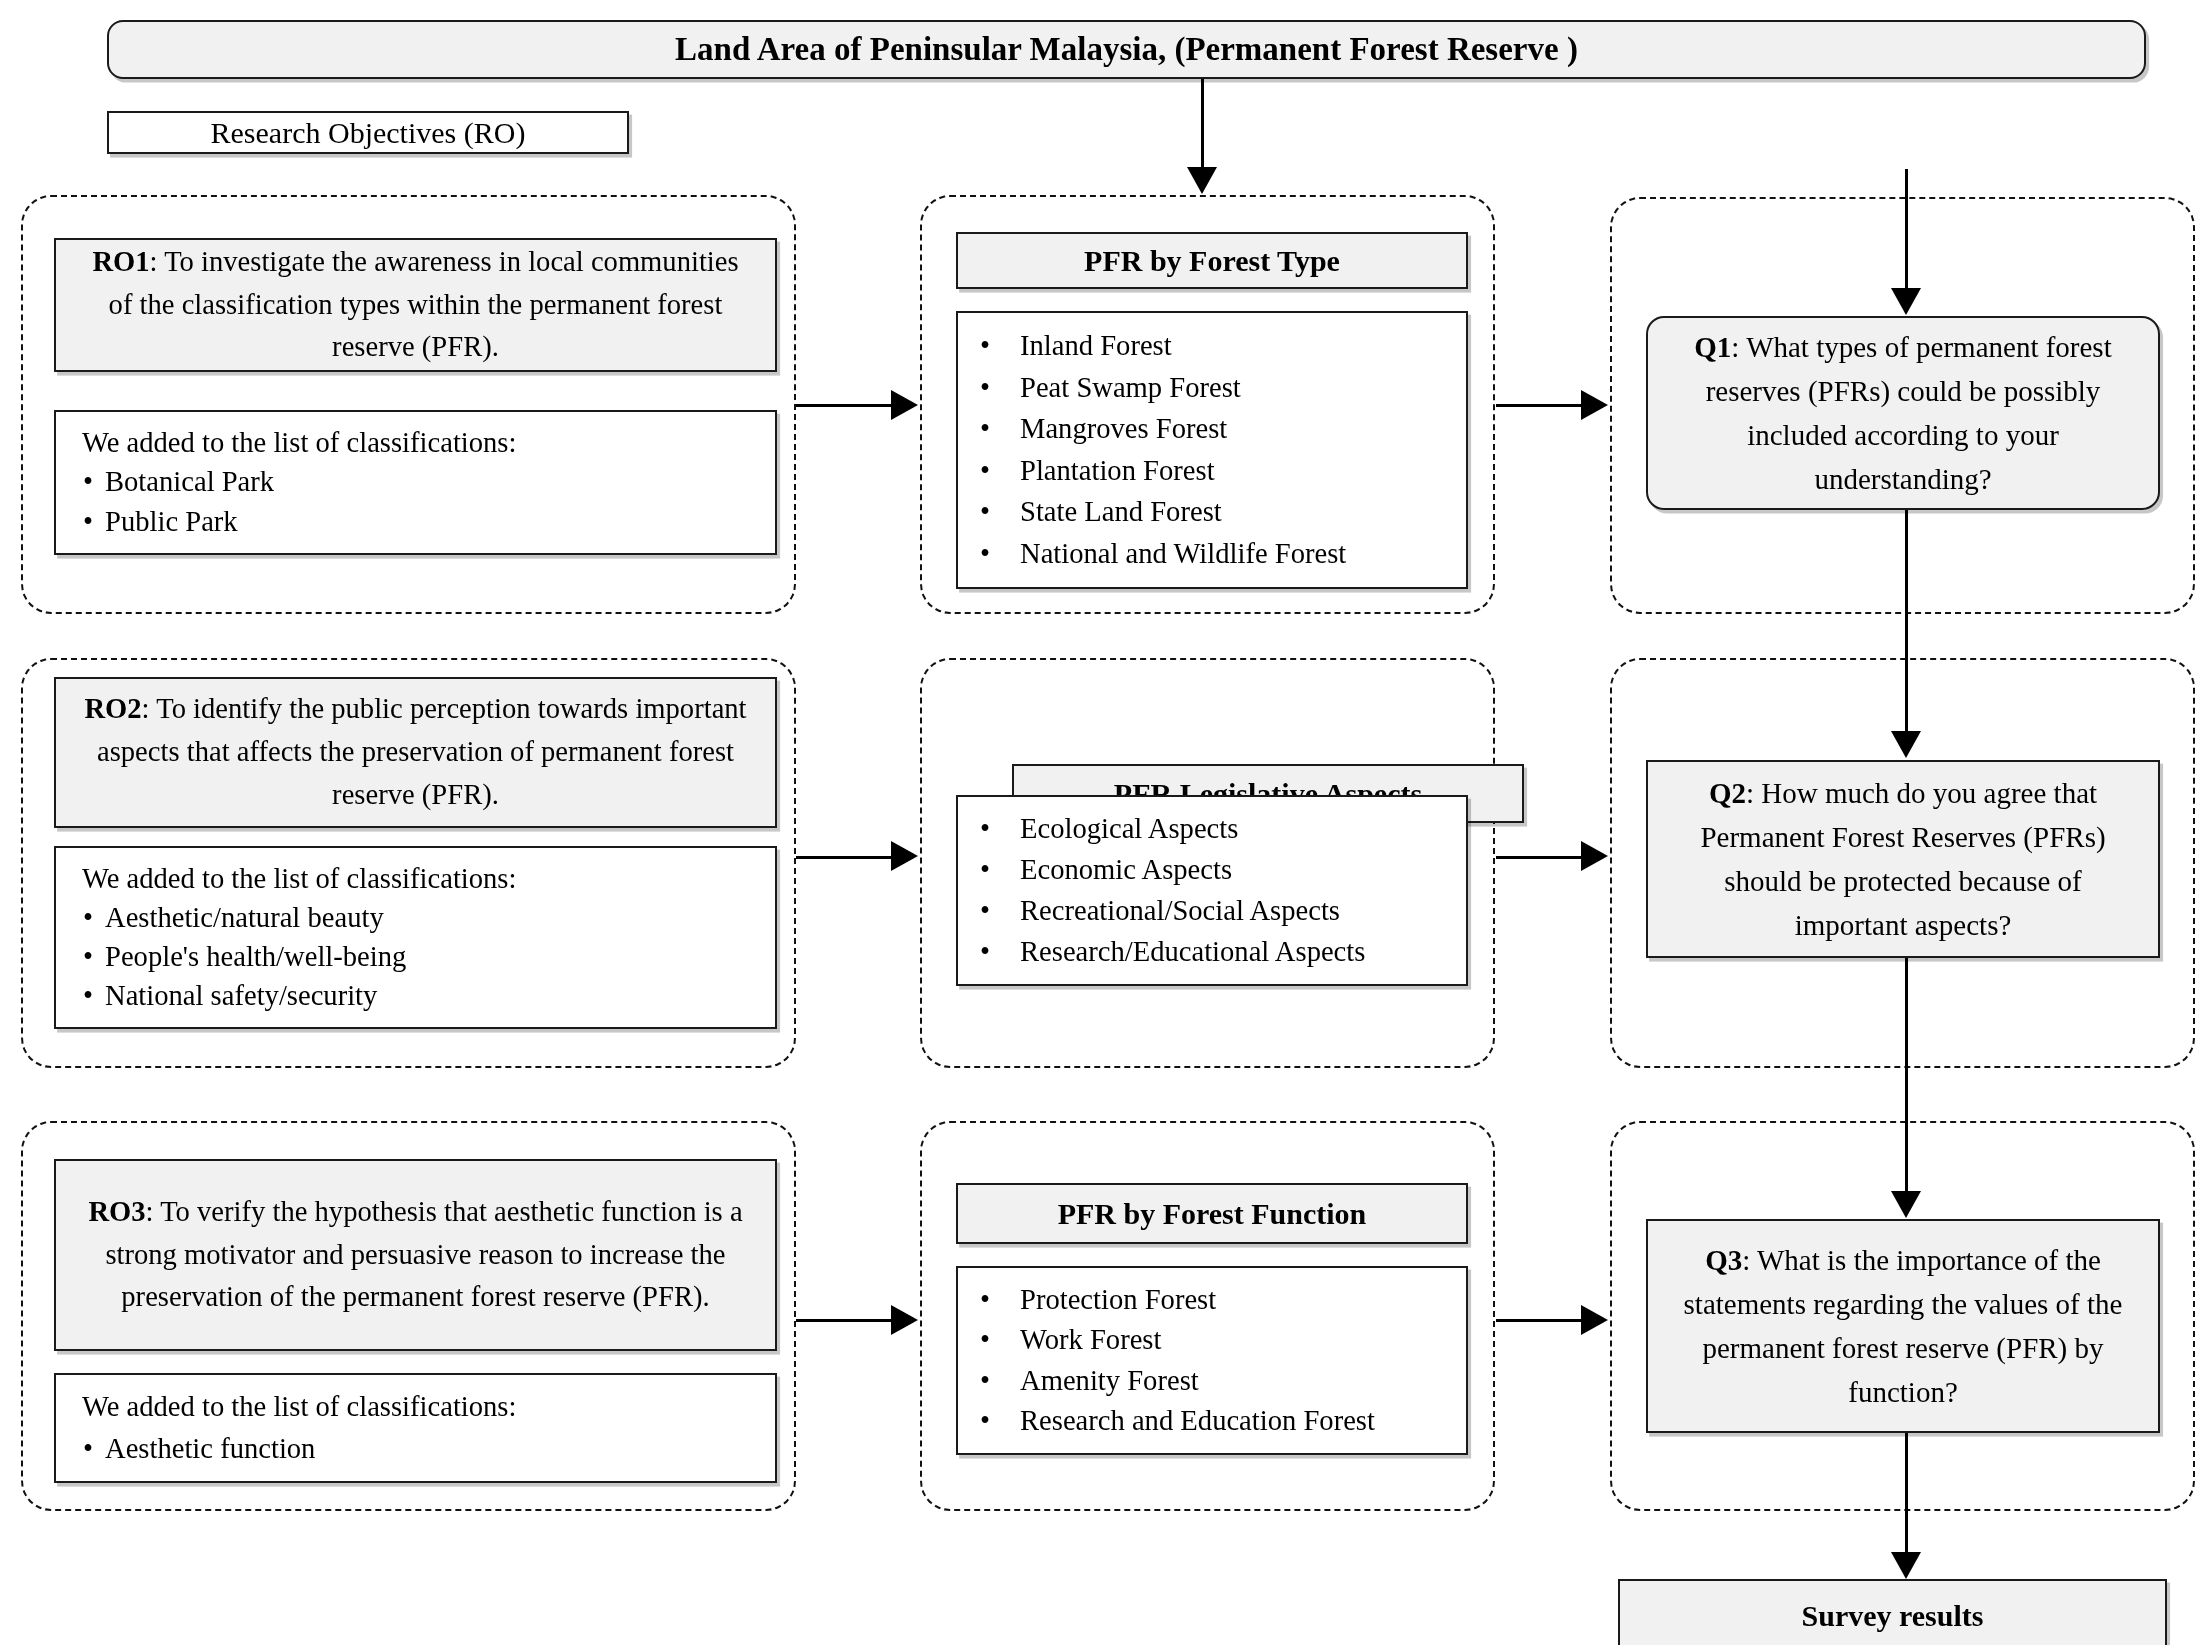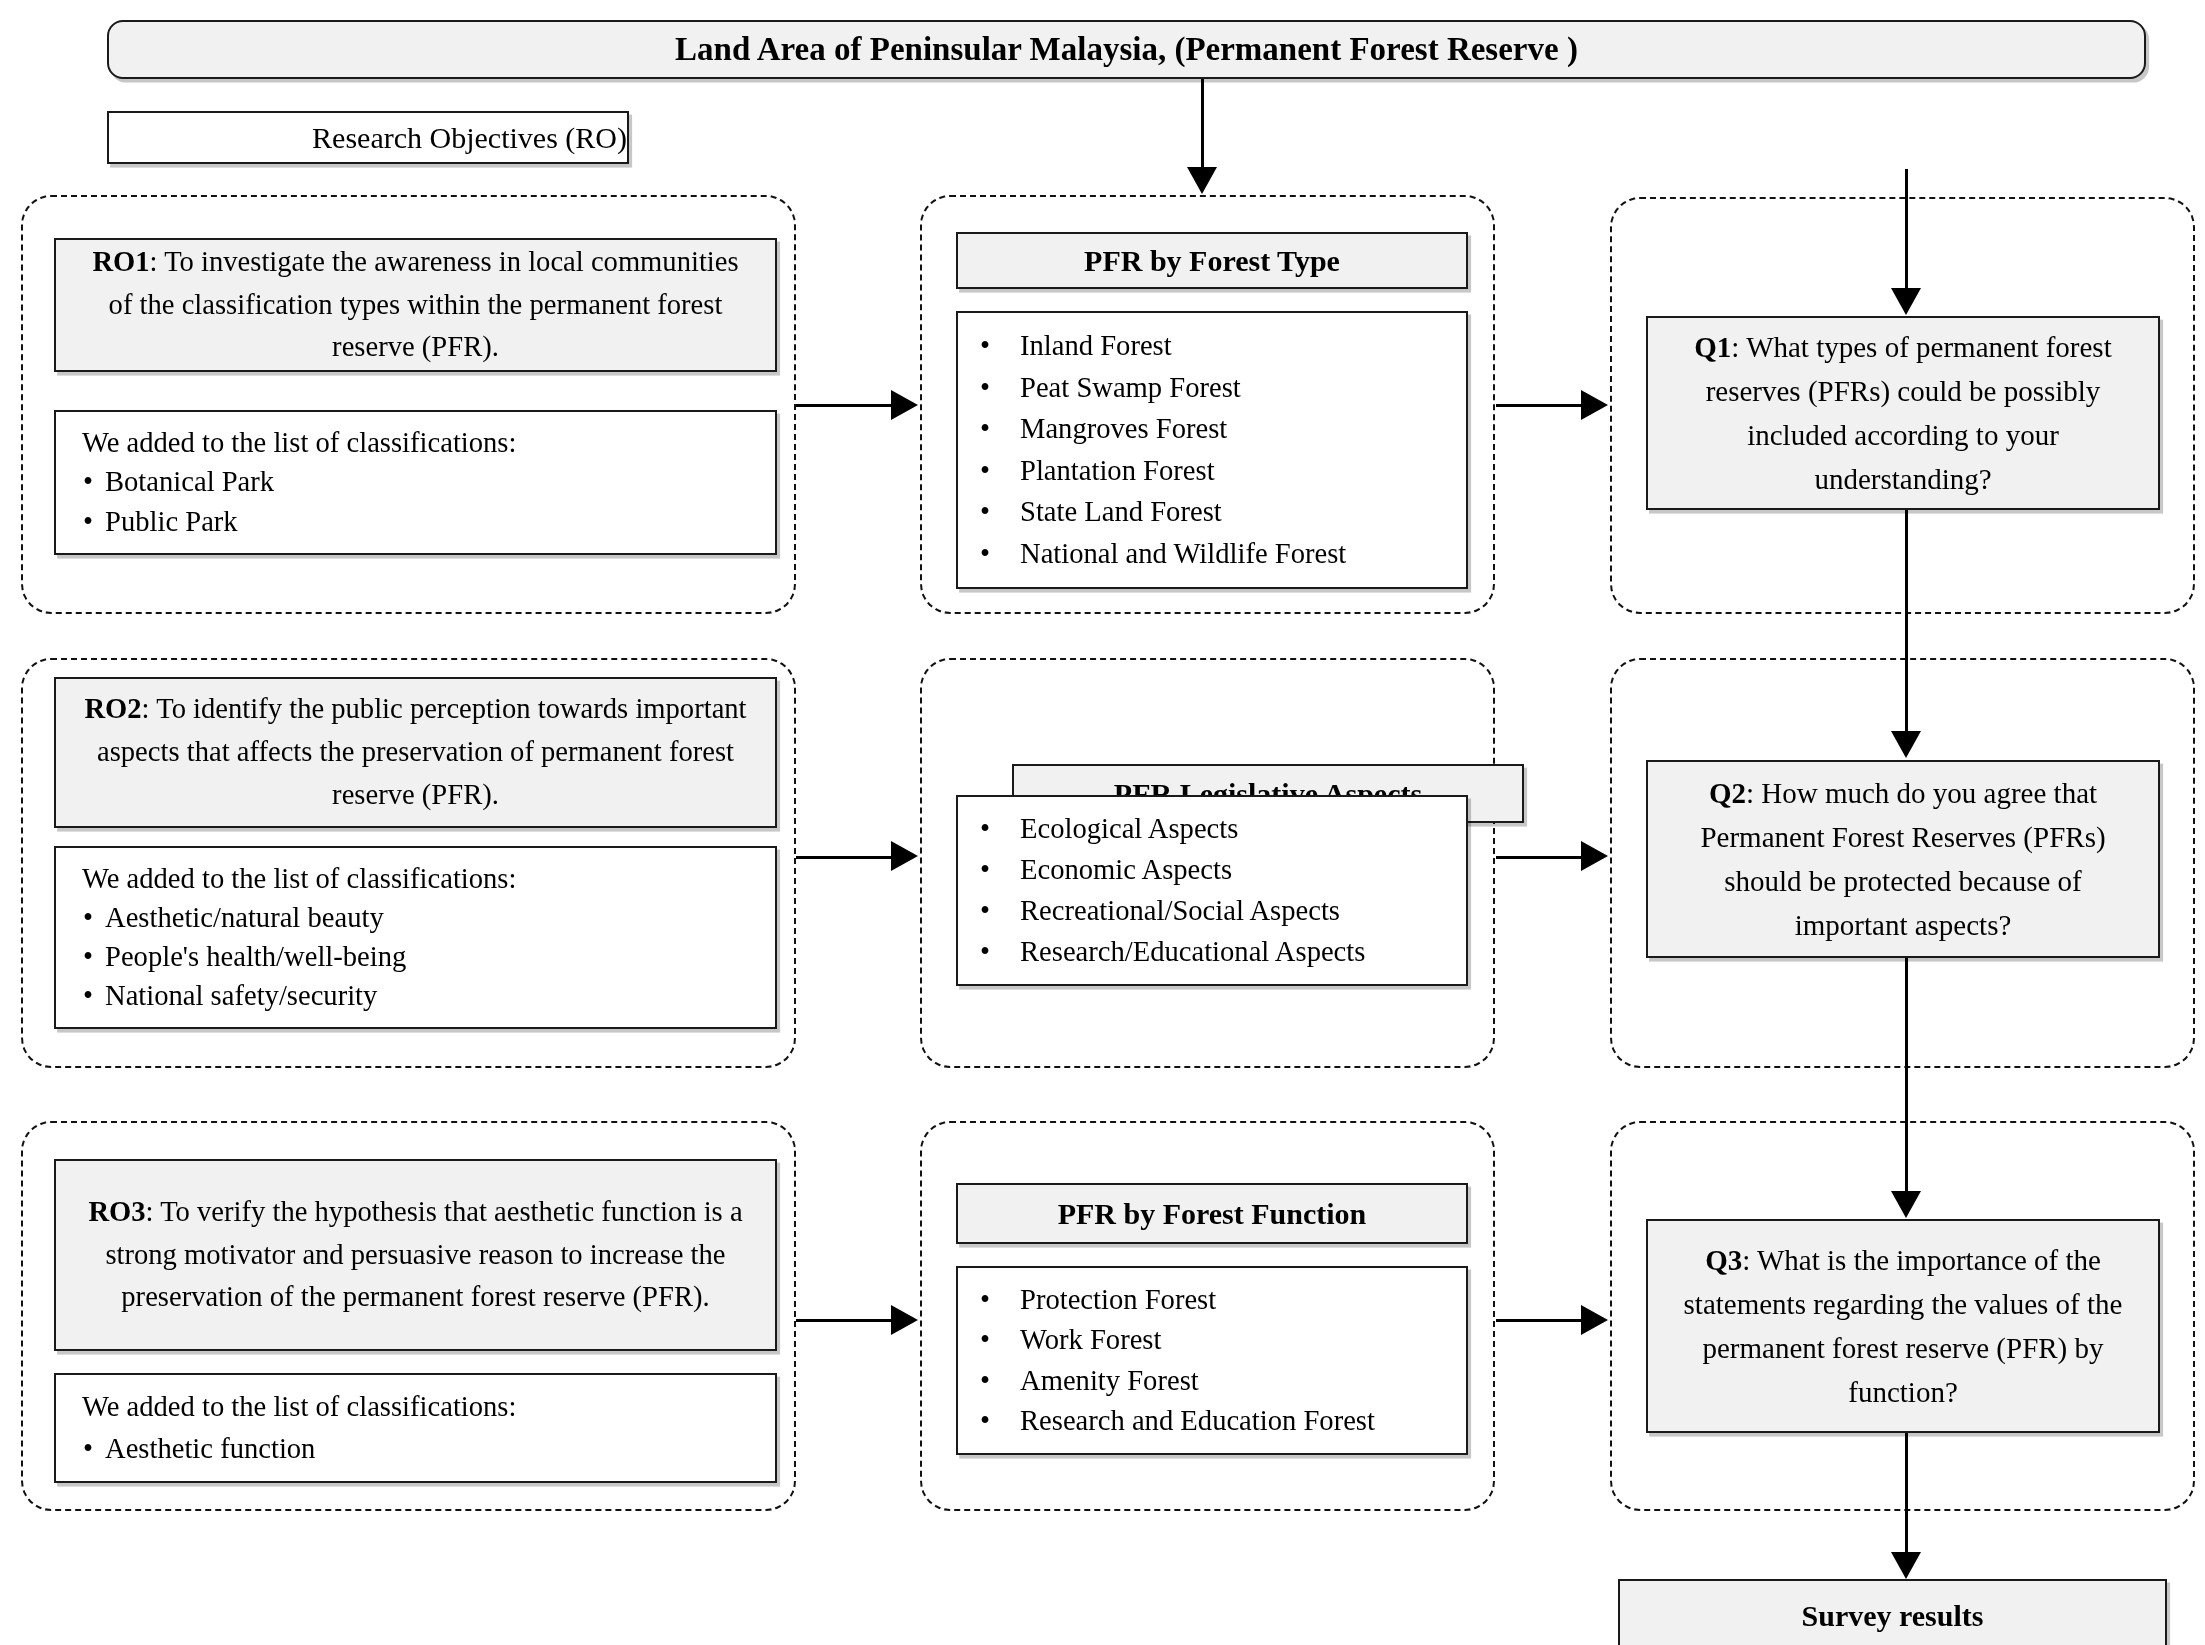--- a/index.html
+++ b/index.html
@@ -69,21 +69,21 @@
 </style>
 </head>
 <body>
 
 <div class="canvas">
 
   <div class="box title-box" style="left:107px;top:20px;width:2039px;height:59px;border-radius:16px;">
     <span>Land Area of Peninsular Malaysia, (Permanent Forest Reserve )</span>
   </div>
 
-  <div class="box col-header" style="left:107px;top:111px;width:522px;height:53px;justify-content:flex-end;">
+  <div class="box col-header" style="left:107px;top:111px;width:522px;height:43px;">
     <span>Research Objectives (RO)</span>
   </div>
 
   <div class="dashed" style="left:21px;top:195px;width:775px;height:419px;"></div>
   <div class="dashed" style="left:920px;top:195px;width:575px;height:419px;"></div>
   <div class="dashed" style="left:1610px;top:197px;width:585px;height:417px;"></div>
 
   <div class="box ro-box" style="left:54px;top:238px;width:723px;height:134px;">
     <div><span class="blabel">RO1</span><span>: To investigate the awareness in local communities of the classification types within the permanent forest reserve (PFR).</span></div>
   </div>
@@ -123,21 +123,21 @@
     <div class="li">
         <span class="dot">•</span>
         <span>State Land Forest</span>
       </div>
     <div class="li">
         <span class="dot">•</span>
         <span>National and Wildlife Forest</span>
       </div>
   </div>
 
-  <div class="box q-box" style="left:1646px;top:316px;width:514px;height:194px;">
+  <div class="box q-box" style="left:1646px;top:316px;width:514px;height:194px;border-radius:18px;">
     <div><span class="blabel">Q1</span><span>: What types of permanent forest reserves (PFRs) could be possibly included according to your understanding?</span></div>
   </div>
 
   <div class="dashed" style="left:21px;top:658px;width:775px;height:410px;"></div>
   <div class="dashed" style="left:920px;top:658px;width:575px;height:410px;"></div>
   <div class="dashed" style="left:1610px;top:658px;width:585px;height:410px;"></div>
 
   <div class="box ro-box" style="left:54px;top:677px;width:723px;height:151px;">
     <div><span class="blabel">RO2</span><span>: To identify the public perception towards important aspects that affects the preservation of permanent forest reserve (PFR).</span></div>
   </div>

